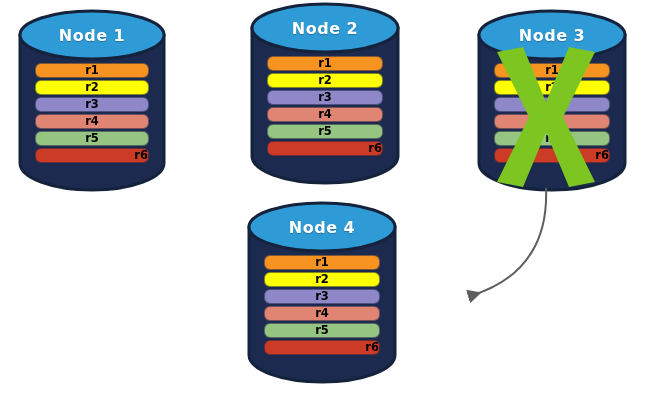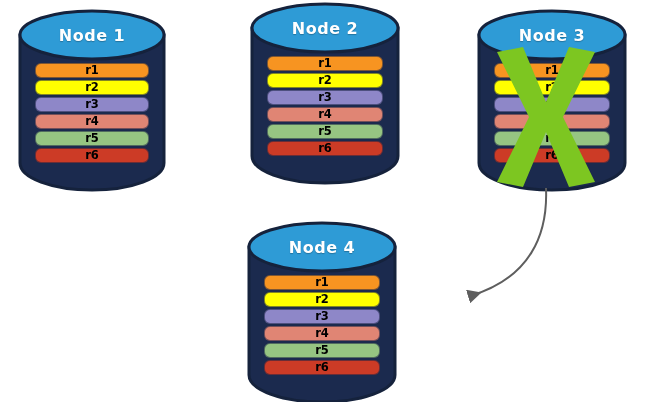--- a/index.html
+++ b/index.html
@@ -49,21 +49,21 @@
     margin: 0 auto 2px auto;
     border-radius: 6px;
     border: 1px solid rgba(26,35,67,0.55);
     box-sizing: border-box;
     color: #000000;
     font-weight: bold;
     font-size: 11.5px;
     line-height: 13px;
     text-align: center;
   }
-  .row:last-child { margin-bottom: 0; }
+  .row:last-child { margin-bottom: 0; text-align: right; }
 
   
   .x-mark {
     position: absolute;
     overflow: visible;
     pointer-events: none;
   }
 
   
   .arrow {
@@ -126,21 +126,21 @@
       <div class="row" style="width:116px; background:#E08574;">r4</div>
       <div class="row" style="width:116px; background:#96C582;">r5</div>
       <div class="row" style="width:116px; background:#CC3B26;">r6</div>
     </div>
   </div>
 
   <svg class="x-mark" style="left:488px; top:44px;" width="116" height="146" viewBox="0 0 116 146">
     <path d="M9,8 L35,3 L58,58 L81,3 L107,8 L75,73 L107,138 L81,143 L58,88 L35,143 L9,138 L41,73 Z" fill="#7DC621"></path>
   </svg>
 
-  <div class="node" style="left:246px; top:220px; width:152px; height:182px;">
+  <div class="node" style="left:246px; top:200px; width:152px; height:182px;">
     <svg class="node-svg" width="152" height="182" viewBox="0 0 152 182">
       <path d="M3,27 L3,155 A73,27 0 0 0 149,155 L149,27 Z" fill="#1B2A4E" stroke="#15223C" stroke-width="3"></path>
       <ellipse cx="76" cy="27" rx="73" ry="24" fill="#2E9BD6" stroke="#15223C" stroke-width="3"></ellipse>
     </svg>
     <div class="node-title" style="top:18px;">Node  4</div>
     <div class="rows" style="top:55px;">
       <div class="row" style="width:116px; background:#F79421;">r1</div>
       <div class="row" style="width:116px; background:#FFFF00;">r2</div>
       <div class="row" style="width:116px; background:#8E87C8;">r3</div>
       <div class="row" style="width:116px; background:#E08574;">r4</div>

